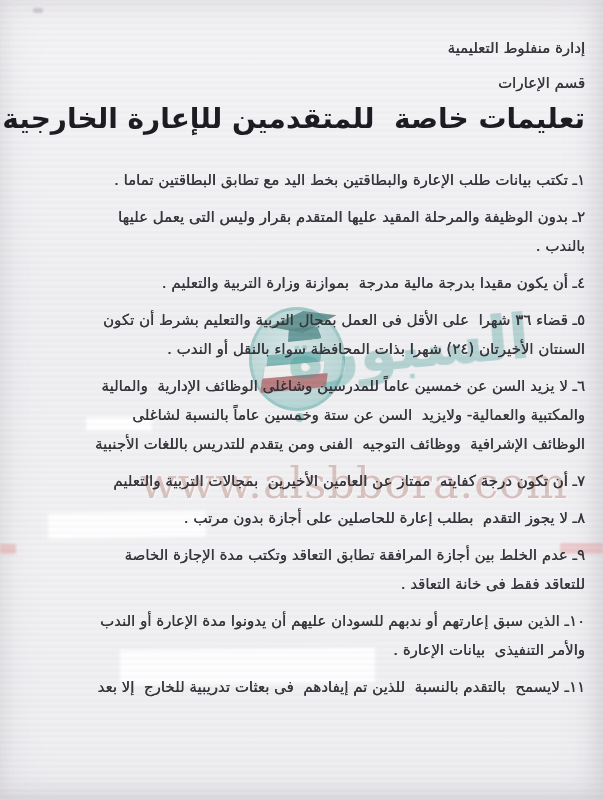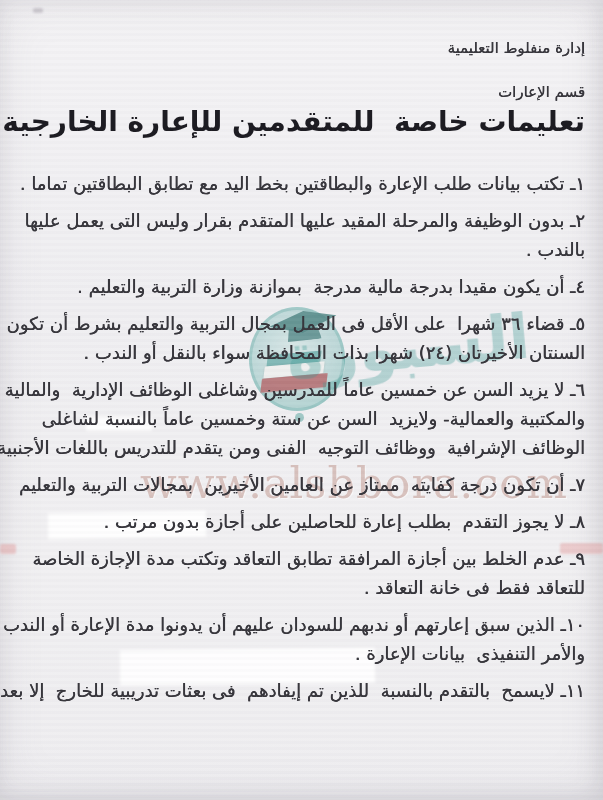--- a/index.html
+++ b/index.html
@@ -76,30 +76,30 @@
   .speck.s2{left:560px;top:543px;width:43px;height:11px;background:rgba(226,142,142,.38);}
   .speck.s3{left:33px;top:8px;width:10px;height:5px;background:rgba(140,135,145,.35);}
 
   
   .content{
     position:relative;z-index:2;
     direction:rtl;text-align:right;
     padding:38px 18px 0 40px;
   }
   .hdr{font-size:15px;line-height:20px;white-space:pre;text-shadow:.3px 0 0 currentColor;}
-  .hdr.h1{margin-bottom:24px;}
-  .hdr.h2{}
+  .hdr.h1{margin-bottom:15px;}
+  .hdr.h2{margin-bottom:6px;}
   .title{
     font-size:28px;font-weight:bold;line-height:40px;
     margin:0 0 27px;text-align:center;white-space:pre;
     color:#1d1c22;letter-spacing:.2px;
   }
   .item{margin-bottom:8px;}
   .line{
-    font-size:18px;line-height:29px;white-space:pre;
+    font-size:15px;line-height:29px;white-space:pre;
     text-shadow:.3px 0 0 currentColor;
   }
 </style>
 </head>
 <body>
 
 <div class="page">
 
   <div class="wm-logo">
     <div class="wm-circle"></div>

